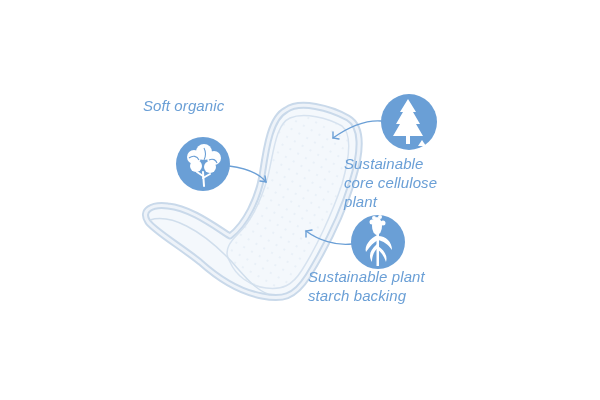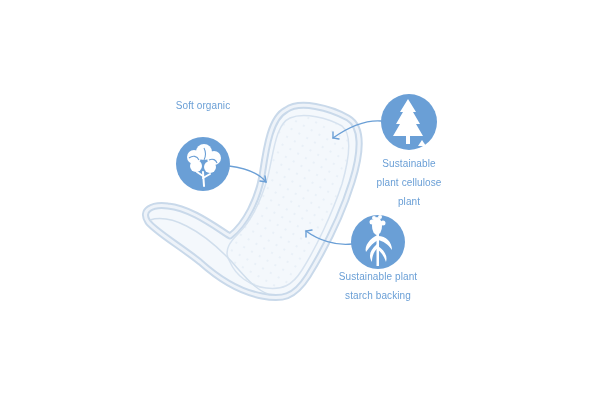--- a/index.html
+++ b/index.html
@@ -1,20 +1,20 @@
 <!DOCTYPE html>
 <html><head>
 <meta charset="utf-8">
 <style>
   html, body { margin: 0; padding: 0; background: #ffffff; }
   body { width: 600px; height: 400px; overflow: hidden; position: relative;
          font-family: "Liberation Sans", "DejaVu Sans", sans-serif; }
   #stage { position: absolute; left: 0; top: 0; width: 600px; height: 400px; }
-  .label { position: absolute; text-align: center; color: #6a9fd6;
-           font-size: 10px; line-height: 19px; letter-spacing: 0.1px; }
+  .label { position: absolute; color: #6a9fd6;
+           font-size: 15px; line-height: 19px; letter-spacing: 0.1px; font-style: italic; }
   .label span { display: block; white-space: nowrap; }
 </style>
 </head>
 <body>
 
 <svg id="stage" viewBox="0 0 600 400" xmlns="http://www.w3.org/2000/svg">
   <defs>
     <pattern id="dots" width="9" height="9" patternUnits="userSpaceOnUse" patternTransform="rotate(30)">
       <circle cx="2" cy="2" r="0.8" fill="#dbe6f2"></circle>
     </pattern>
@@ -110,20 +110,20 @@
     </g>
   </g>
 </svg>
 
 <div class="label" style="left:143px; top:96px; width:120px;">
   <span>Soft organic</span>
 </div>
 
 <div class="label" style="left:344px; top:154px; width:130px;">
   <span>Sustainable</span>
-  <span>plant cellulose</span>
+  <span>core cellulose</span>
   <span>plant</span>
 </div>
 
 <div class="label" style="left:308px; top:267px; width:140px;">
   <span>Sustainable plant</span>
   <span>starch backing</span>
 </div>
 
 </body></html>

